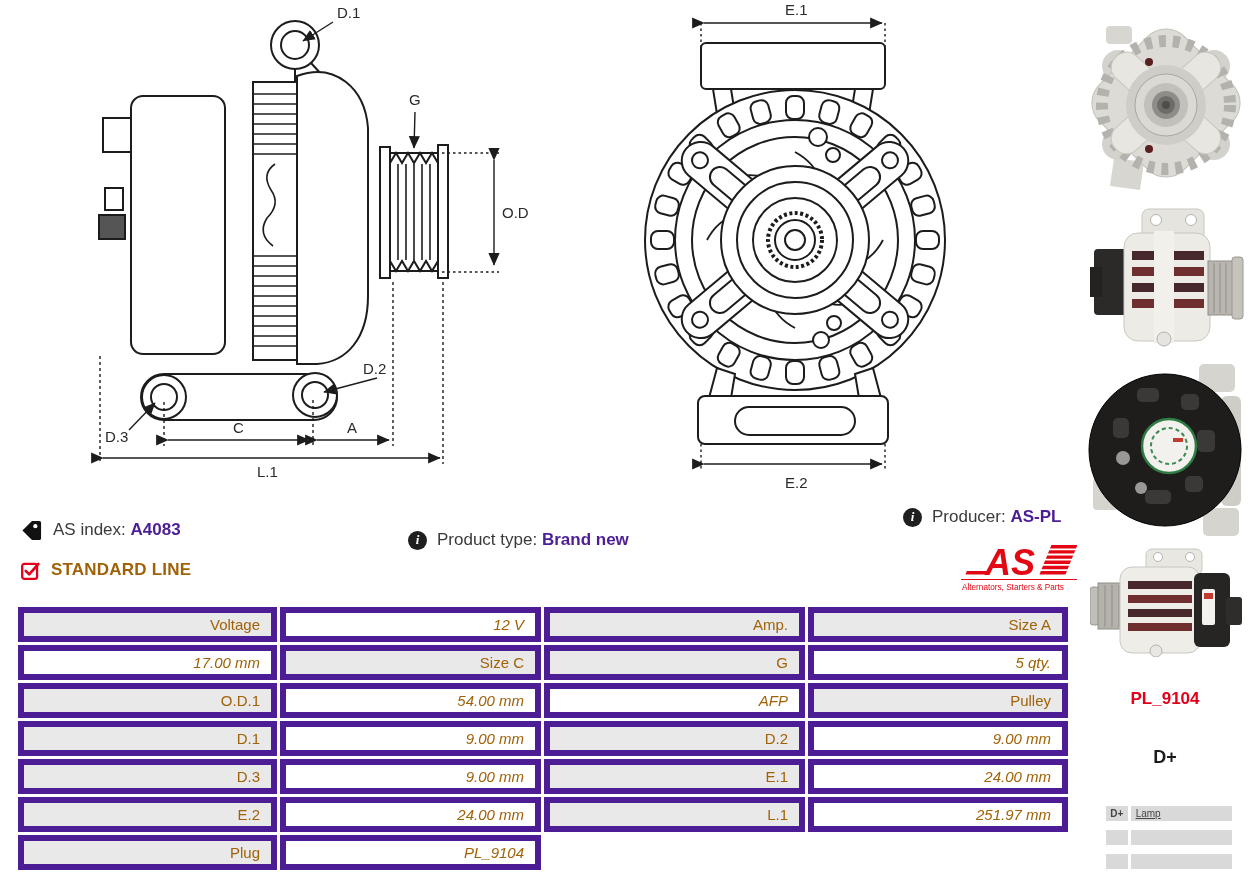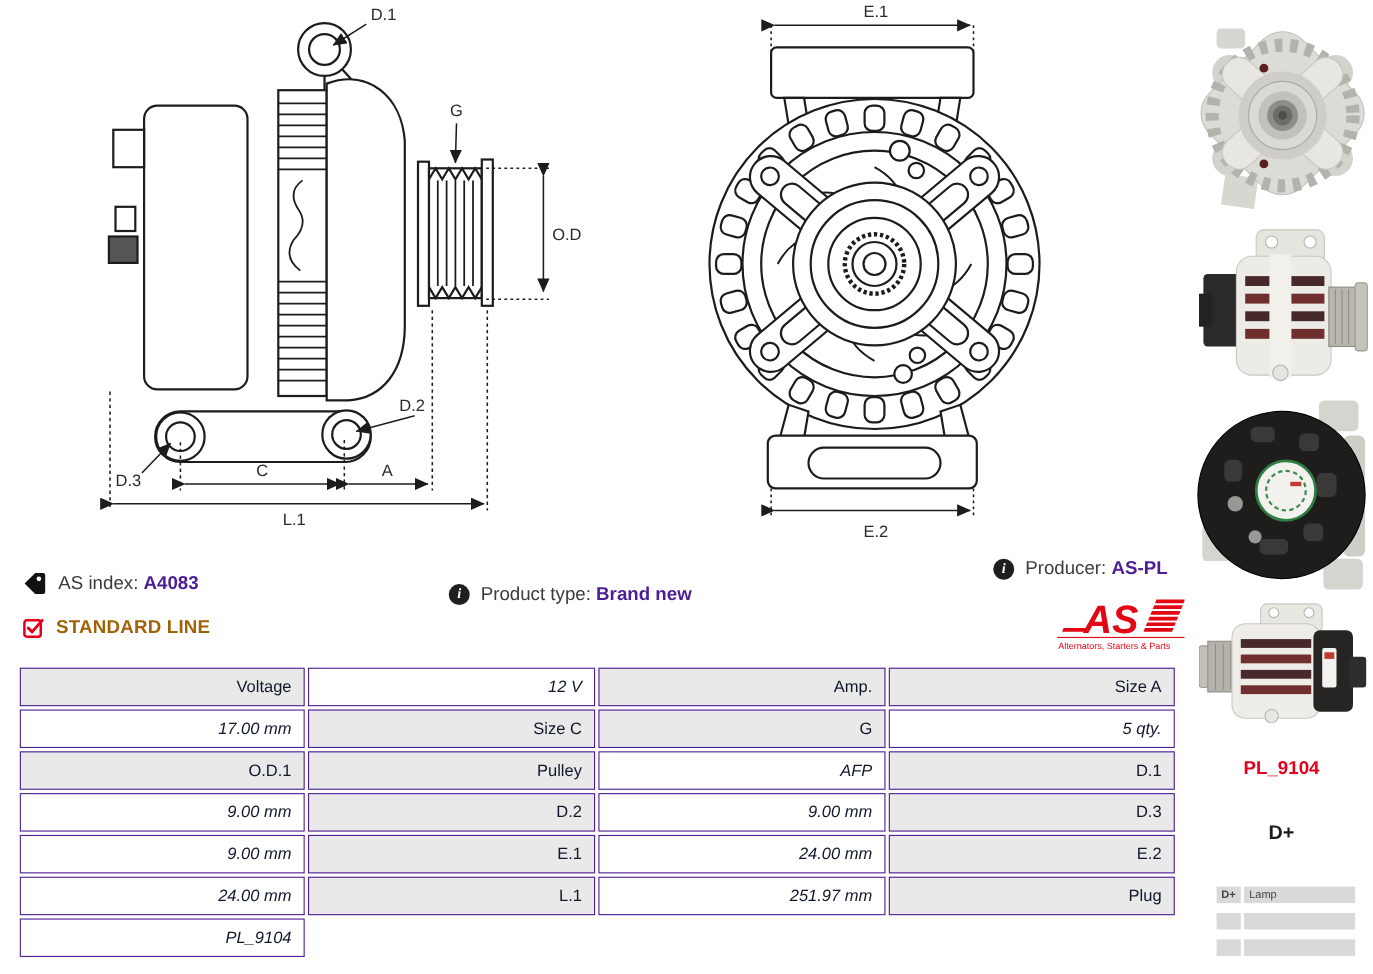--- a/index.html
+++ b/index.html
@@ -27,34 +27,34 @@
   .info-icon::after { content:"i"; }
   .red-bold { color:#a16207; font-weight:bold; letter-spacing:.2px; }
 
   
   #spec-table {
     position:absolute; left:18px; top:607px; width:1050px;
     display:grid; grid-template-columns:259px 261px 261px 260px;
     grid-auto-rows:35px; gap:3px; font-size:15px;
   }
   .cell { display:flex; align-items:center; justify-content:flex-end; padding-right:11px;
-          border:1px solid #4c1d95; color:#0f172a; }
+          border:6px solid #4c1d95; color:#a16207; }
   .cell.lbl { background:#e9e9e9; }
   .cell.val { background:#ffffff;font-style:italic; }
 
   
   #plug-code { position:absolute; left:1095px; top:689px; width:140px; text-align:center;
                font-size:17px; font-weight:bold; color:#e2001a; }
   #terminal  { position:absolute; left:1095px; top:747px; width:140px; text-align:center;
                font-size:18px; font-weight:bold; color:#1c1c1c; }
   #pinout { position:absolute; left:1106px; top:806px; width:126px; font-size:10px; color:#444; }
   .pin-row { display:flex; gap:3px; margin-bottom:9px; }
   .pin-cell { background:#d9d9d9; height:15px; display:flex; align-items:center; }
   .pin-cell.pin { width:24px; justify-content:center; font-weight:bold; }
-  .pin-cell.fn  { width:112px; padding-left:5px; }
+  .pin-cell.fn  { width:112px; padding-left:5px;text-decoration:underline; }
 
   
   #as-logo { position:absolute; left:961px; top:541px; }
 </style>
 </head>
 <body>
 
 <div id="canvas">
 
   <svg id="side-view" class="drawing" width="445" height="500" viewBox="0 0 445 500">
@@ -382,23 +382,24 @@
     <div class="cell val">12 V</div>
     <div class="cell lbl">Amp.</div>
 
     <div class="cell lbl">Size A</div>
     <div class="cell val">17.00 mm</div>
     <div class="cell lbl">Size C</div>
 
     <div class="cell lbl">G</div>
     <div class="cell val">5 qty.</div>
     <div class="cell lbl">O.D.1</div>
-
+    <div class="cell val">54.00 mm</div>
+
+    <div class="cell val">AFP</div>
     <div class="cell lbl">Pulley</div>
-    <div class="cell val">AFP</div>
     <div class="cell lbl">D.1</div>
     <div class="cell val">9.00 mm</div>
 
     <div class="cell lbl">D.2</div>
     <div class="cell val">9.00 mm</div>
     <div class="cell lbl">D.3</div>
     <div class="cell val">9.00 mm</div>
 
     <div class="cell lbl">E.1</div>
     <div class="cell val">24.00 mm</div>

